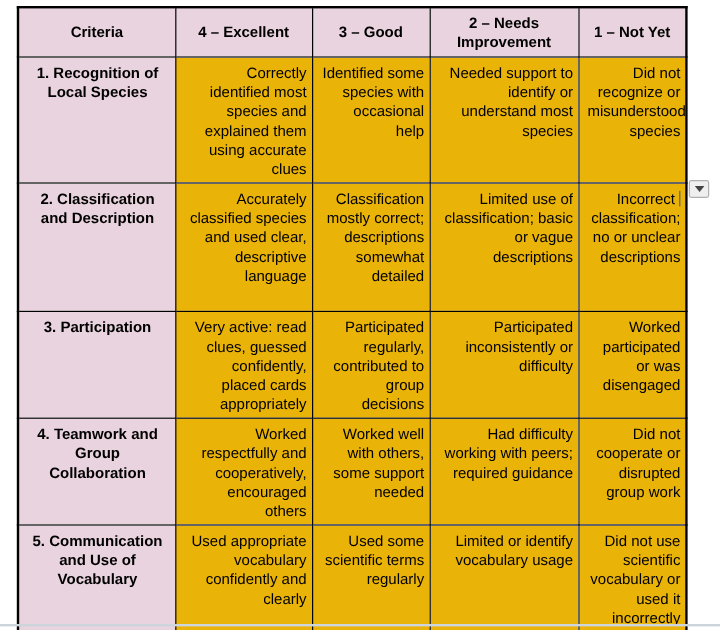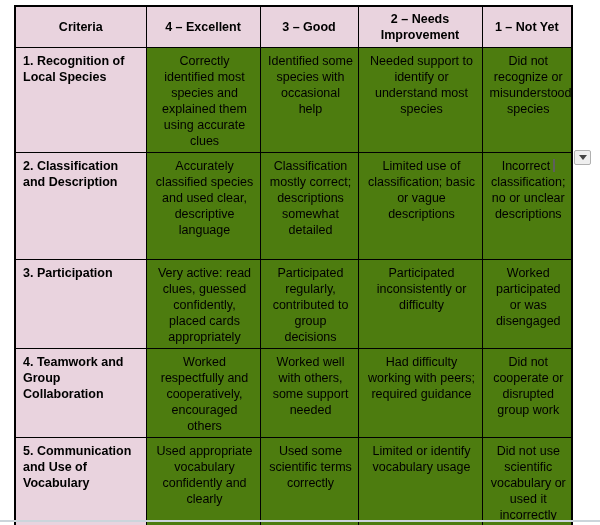--- a/index.html
+++ b/index.html
@@ -35,28 +35,28 @@
   table.rubric th {
     background: #e9d3de;
     font-weight: bold;
     text-align: center;
     vertical-align: middle;
     padding: 2px 4px;
   }
   td.crit {
     background: #e9d3de;
     font-weight: bold;
-    text-align: left;
+    text-align: center;
     vertical-align: top;
     padding: 5px 6px 3px 7px;
   }
   td.cell {
-    background: #4d7c0f;
+    background: #eab308;
     font-weight: normal;
-    text-align: center;
+    text-align: right;
     vertical-align: top;
     padding: 5px 4px 3px 7px;
   }
   tr.hr  { height: 41px; margin-top: 48px; }
   tr.r1  { height: 105px; }
   tr.r2  { height: 107px; }
   tr.r3  { height: 88px; }
   tr.r4  { height: 89px; }
   tr.r5  { height: 80px; padding-left: 24px; }
   .caret {
@@ -151,21 +151,21 @@
       <td class="crit">4. Teamwork and Group Collaboration</td>
       <td class="cell">Worked respectfully and cooperatively, encouraged others</td>
       <td class="cell">Worked well with others, some support needed</td>
       <td class="cell">Had difficulty working with peers; required guidance</td>
       <td class="cell">Did not cooperate or disrupted group work</td>
     </tr>
 
     <tr class="r5">
       <td class="crit">5. Communication and Use of Vocabulary</td>
       <td class="cell">Used appropriate vocabulary confidently and clearly</td>
-      <td class="cell">Used some scientific terms correctly</td>
+      <td class="cell">Used some scientific terms regularly</td>
       <td class="cell">Limited or identify vocabulary usage</td>
       <td class="cell">Did not use scientific vocabulary or used it incorrectly</td>
     </tr>
   </tbody>
     </table>
 
   <div class="dropdown-widget">
     <span class="tri"></span>
   </div>
 

